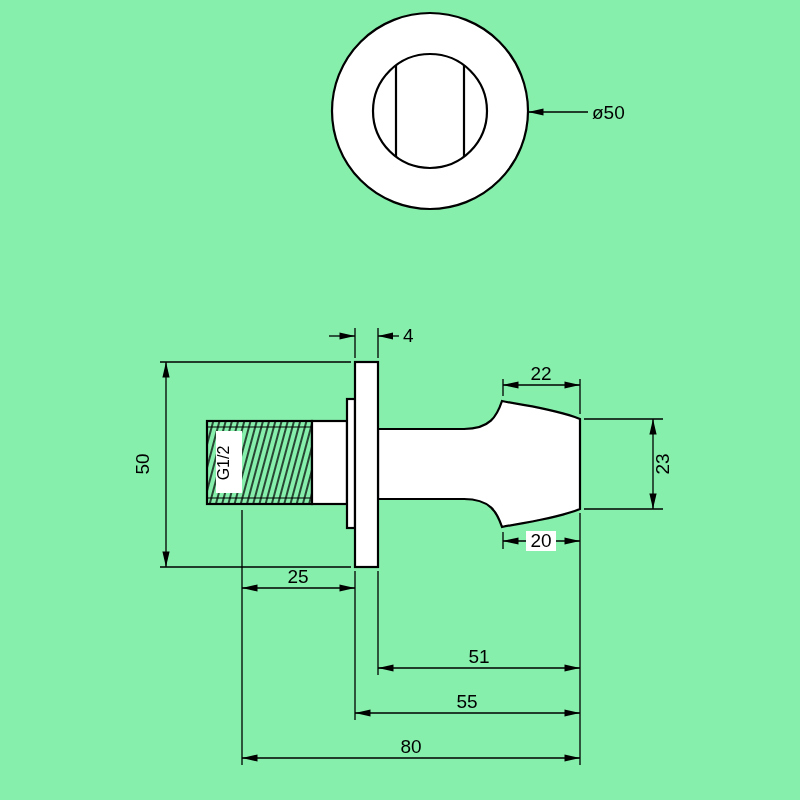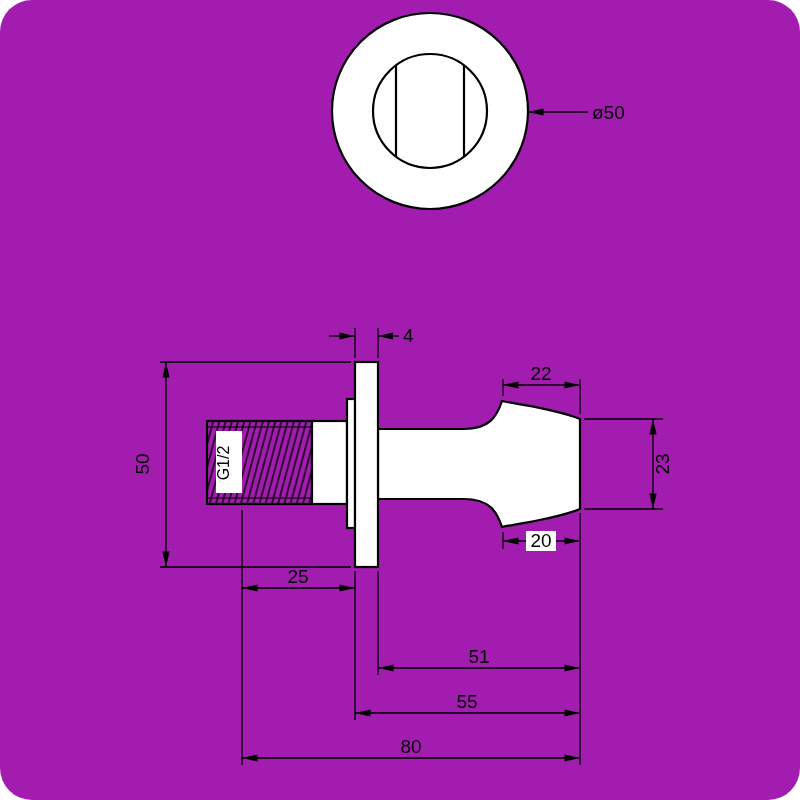--- a/index.html
+++ b/index.html
@@ -6,22 +6,21 @@
     margin: 0;
     padding: 0;
     background: #ffffff;
     width: 800px;
     height: 800px;
     font-family: "Liberation Sans", sans-serif;
   }
   #drawing-wrap {
     width: 800px;
     height: 800px;
-    background: #a21caf;
-    border-radius: 32px;
+    background: #86efac;
   }
   svg { display: block; }
   .outline  { fill: #ffffff; stroke: #000000; stroke-width: 2.2; }
   .thin     { stroke: #000000; stroke-width: 1.3; fill: none; }
   .dimtext  { font-size: 19px; fill: #000000; }
   .smalltext{ font-size: 16px; fill: #000000; }
 </style>
 </head>
 <body>
 

